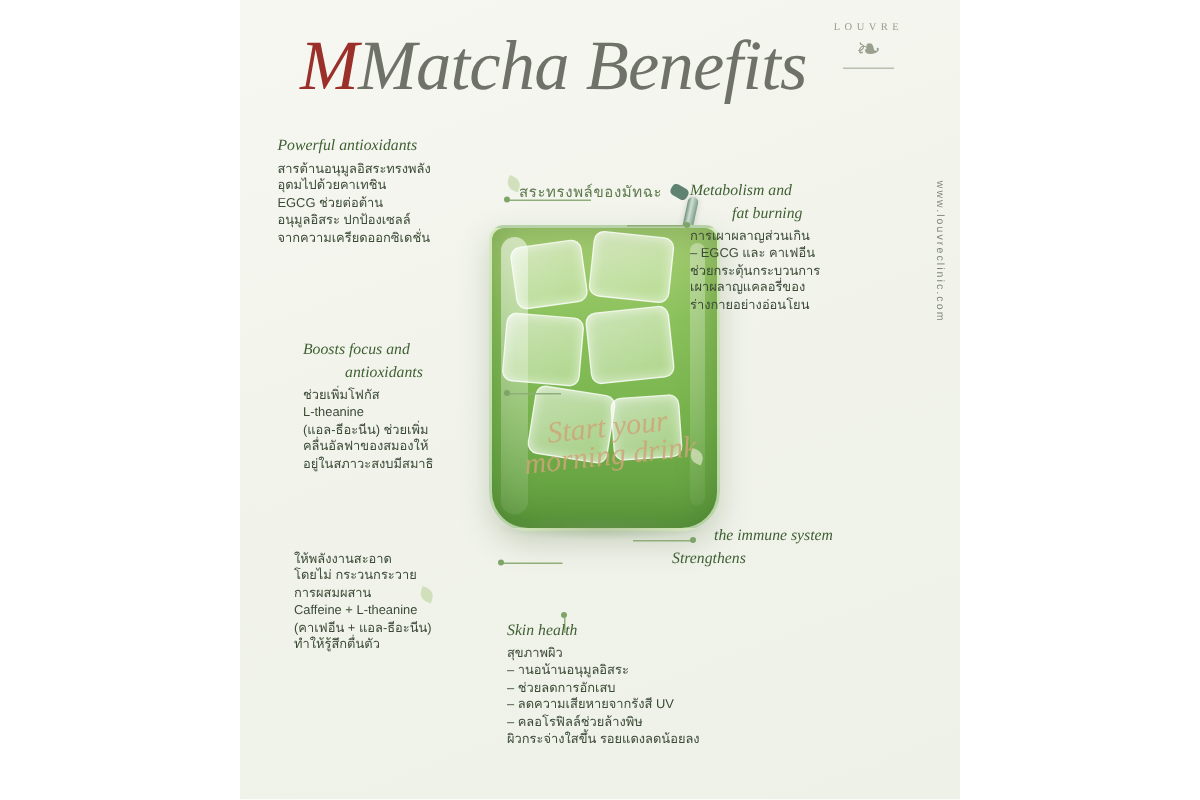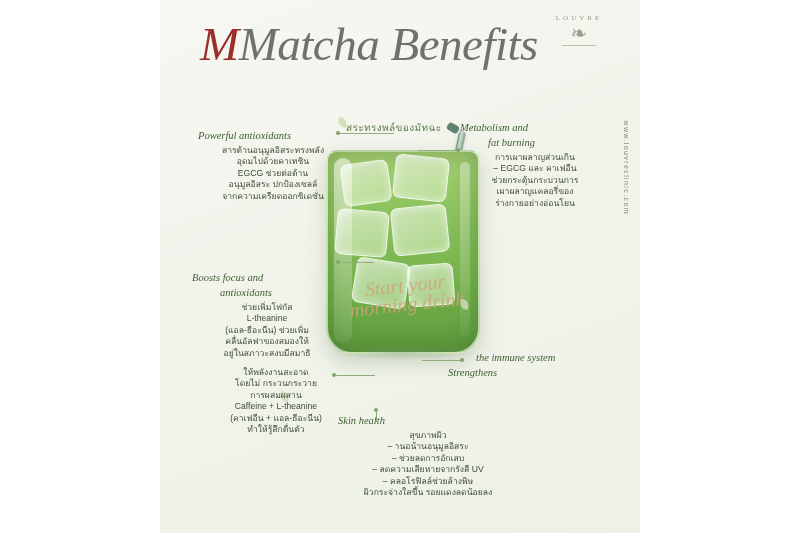--- a/index.html
+++ b/index.html
@@ -210,26 +210,25 @@
     line-height: 12px;
     color: #3f5f32;
     margin-bottom: 3px;
   }
   .b-head.indent2 { text-indent: 28px; }
   .b-body {
     font-size: 8.6px;
     line-height: 11.4px;
     color: #3b4a36;
     white-space: pre-line;
-    text-align: center;
-  }
-
-  .blk-antiox { left: 38px;  top: 92px;  width: 150px; margin-top: 38px; }
+  }
+
+  .blk-antiox { left: 25px;  top: 92px;  width: 150px; }
   .blk-metab  { left: 300px; top: 122px; width: 150px; }
-  .blk-focus  { left: 32px;  top: 228px; width: 150px; margin-top: 44px; }
+  .blk-focus  { left: 42px;  top: 228px; width: 150px; }
   .blk-energy { left: 36px;  top: 367px; width: 160px; }
   .blk-skin   { left: 178px; top: 415px; width: 180px; }
   .blk-immune { left: 288px; top: 352px; width: 175px; }
 
   
   .conn { position: absolute; background: #8fae79; }
   .dot {
     position: absolute;
     width: 4px; height: 4px;
     border-radius: 50%;

